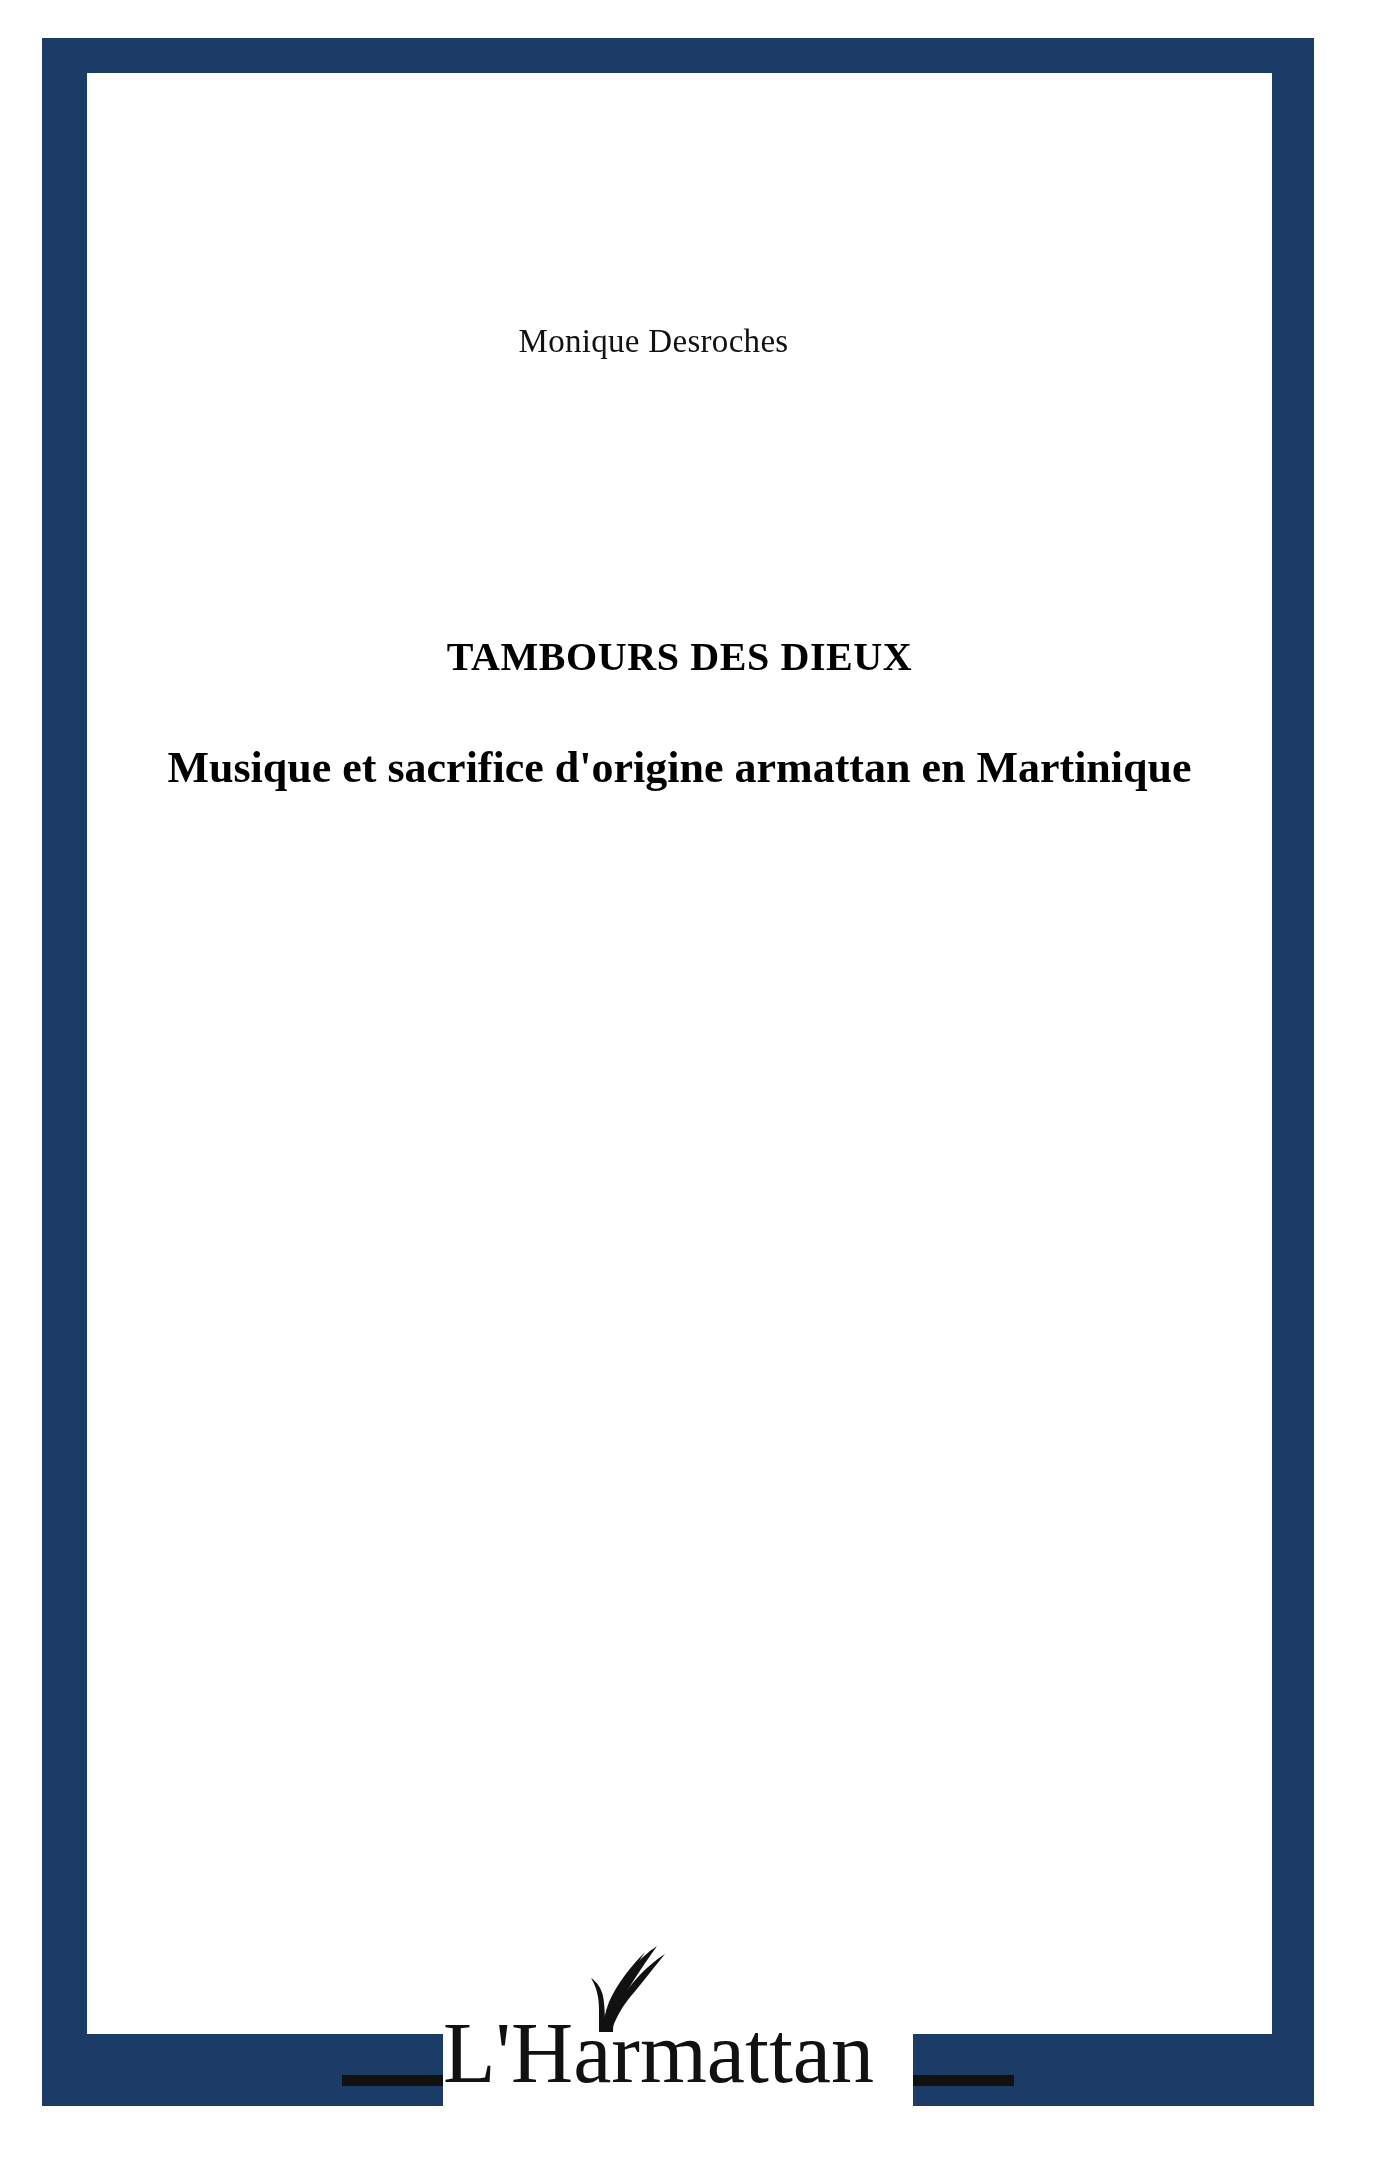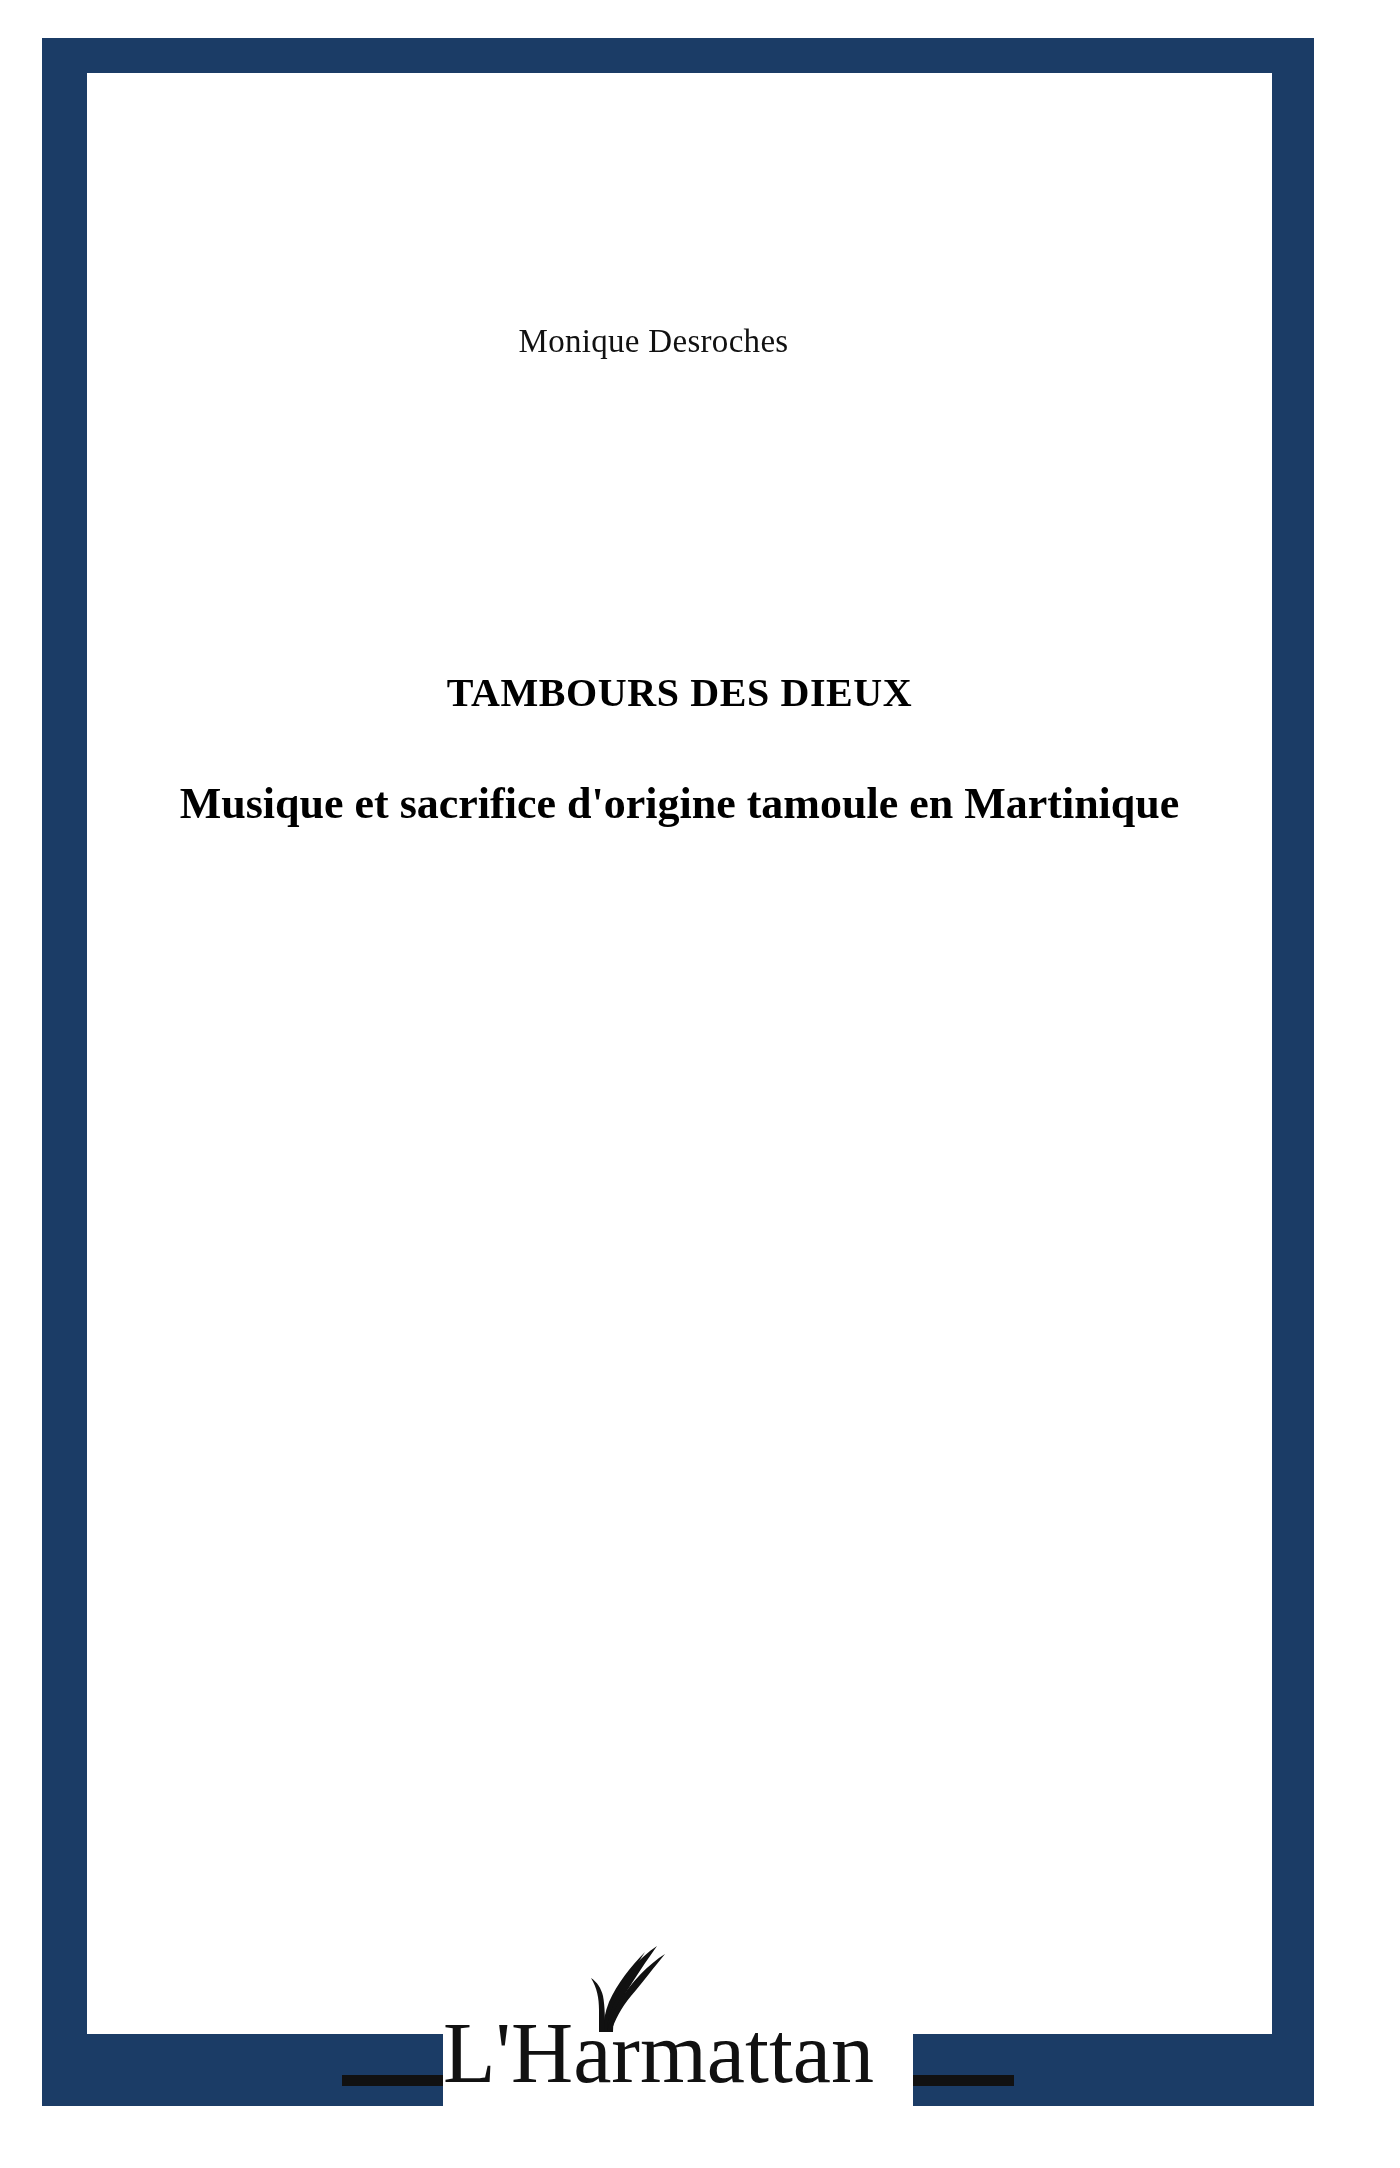--- a/index.html
+++ b/index.html
@@ -62,21 +62,20 @@
     display: inline-block;
     transform: translateX(-26px);
   }
 
   .title-block {
     position: absolute;
     left: 0;
     right: 0;
     top: 560px;
     text-align: center;
-    margin-top: 36px;
   }
 
   .main-title {
     font-size: 40px;
     font-weight: bold;
     letter-spacing: 0.6px;
     color: #000000;
     font-family: "Liberation Serif", serif;
     margin: 0;
   }
@@ -155,21 +154,21 @@
   <div class="cover-frame">
 
     <div class="cover-field">
 
       <div class="author">
         <span class="author-inner">Monique Desroches</span>
       </div>
 
       <div class="title-block">
         <h1 class="main-title">TAMBOURS DES DIEUX</h1>
-        <h2 class="subtitle">Musique et sacrifice d'origine tamoule en Martinique</h2>
+        <h2 class="subtitle">Musique et sacrifice d'origine armattan en Martinique</h2>
       </div>
 
     </div>
 
     <div class="publisher-band">
       <div class="band-rule-left"></div>
       <div class="band-rule-right"></div>
 
       <div class="publisher-logo">
         <div class="logo-text">

